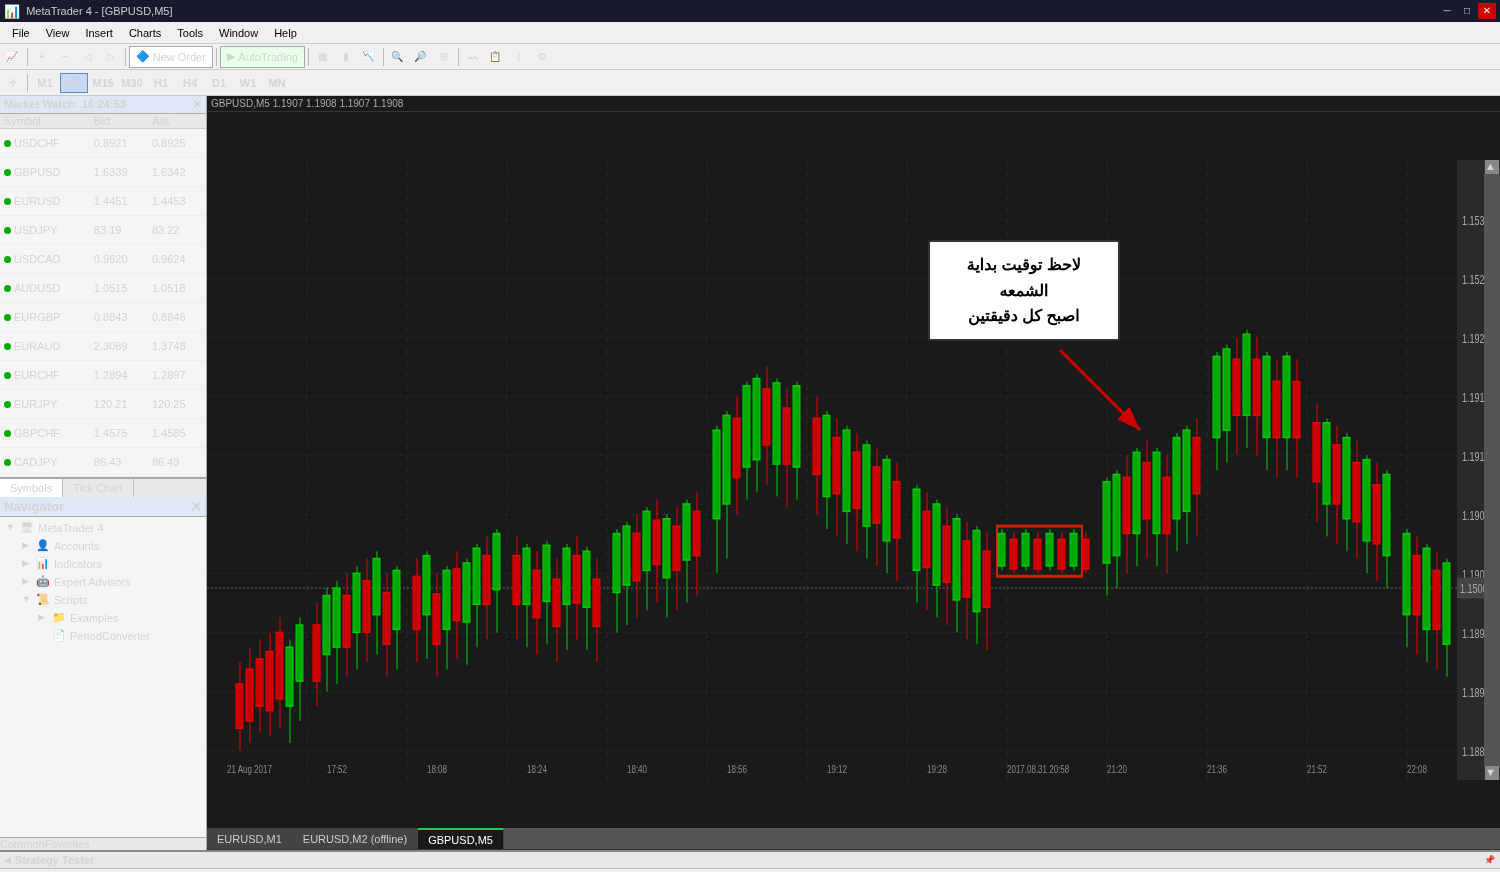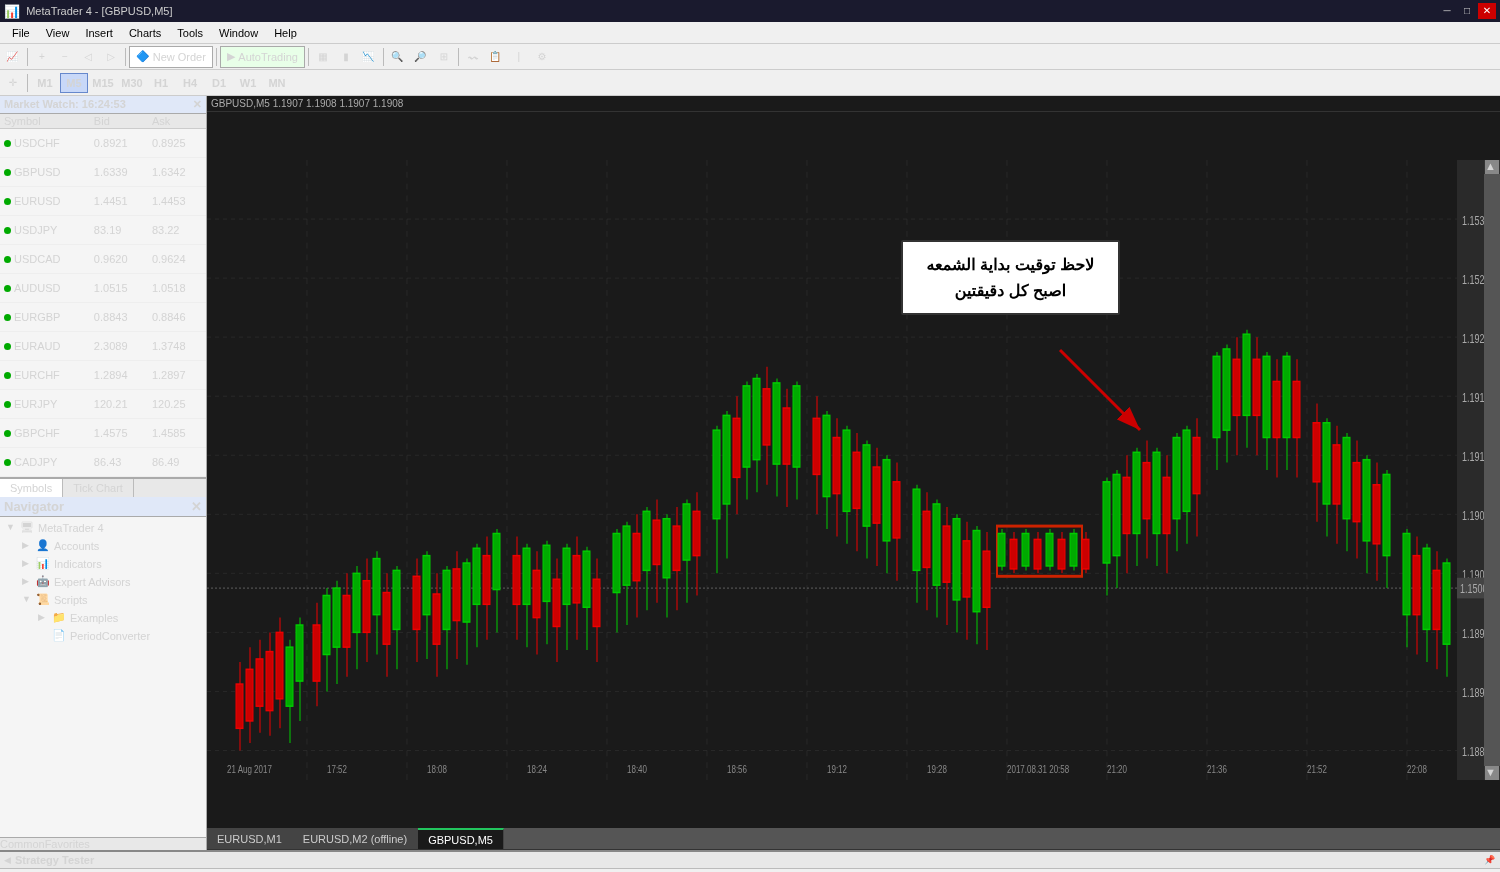--- a/index.html
+++ b/index.html
@@ -739,21 +739,21 @@
         <text x="620" y="415" class="time-label">19:12</text>
         <text x="720" y="415" class="time-label">19:28</text>
         <text x="800" y="415" class="time-label">2017.08.31 20:58</text>
         <text x="900" y="415" class="time-label">21:20</text>
         <text x="1000" y="415" class="time-label">21:36</text>
         <text x="1100" y="415" class="time-label">21:52</text>
         <text x="1200" y="415" class="time-label">22:08</text>
       </svg>
 
       
-      <div class="annotation-box" style="right:380px;top:80px;width:219px;">
+      <div class="annotation-box" style="right:380px;top:80px;width:192px;">
         <div style="font-size:16px;font-weight:bold;">لاحظ توقيت بداية الشمعه</div>
         <div style="font-size:16px;font-weight:bold;">اصبح كل دقيقتين</div>
       </div>
 
       
       <svg style="position:absolute;right:340px;top:180px;width:160px;height:100px;pointer-events:none;">
         <defs>
           <marker id="arrowhead" markerWidth="8" markerHeight="6" refX="8" refY="3" orient="auto">
             <polygon points="0 0, 8 3, 0 6" fill="#cc0000"></polygon>
           </marker>

